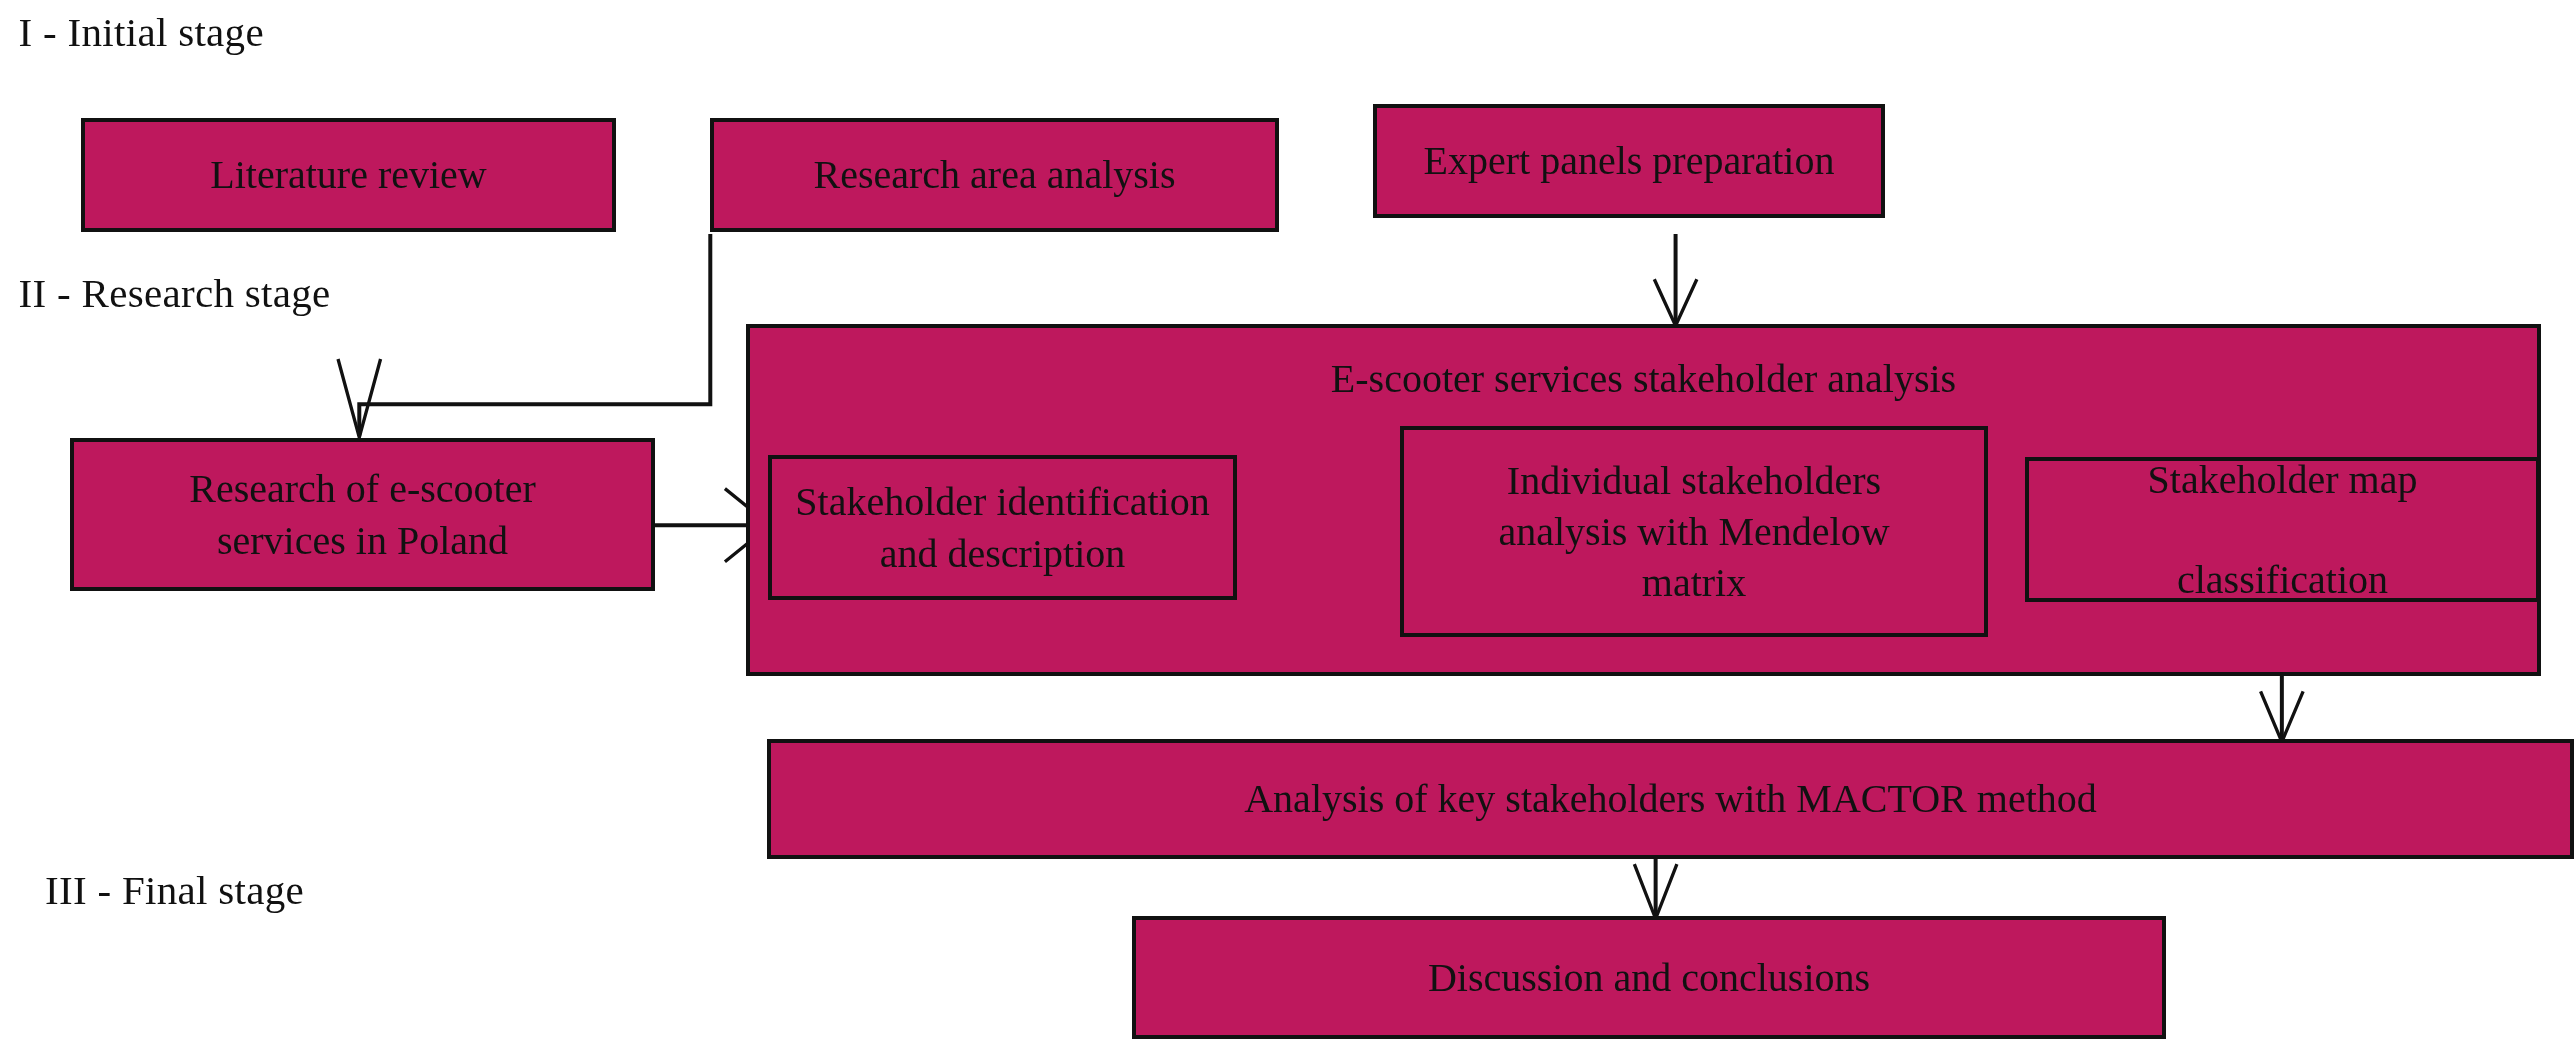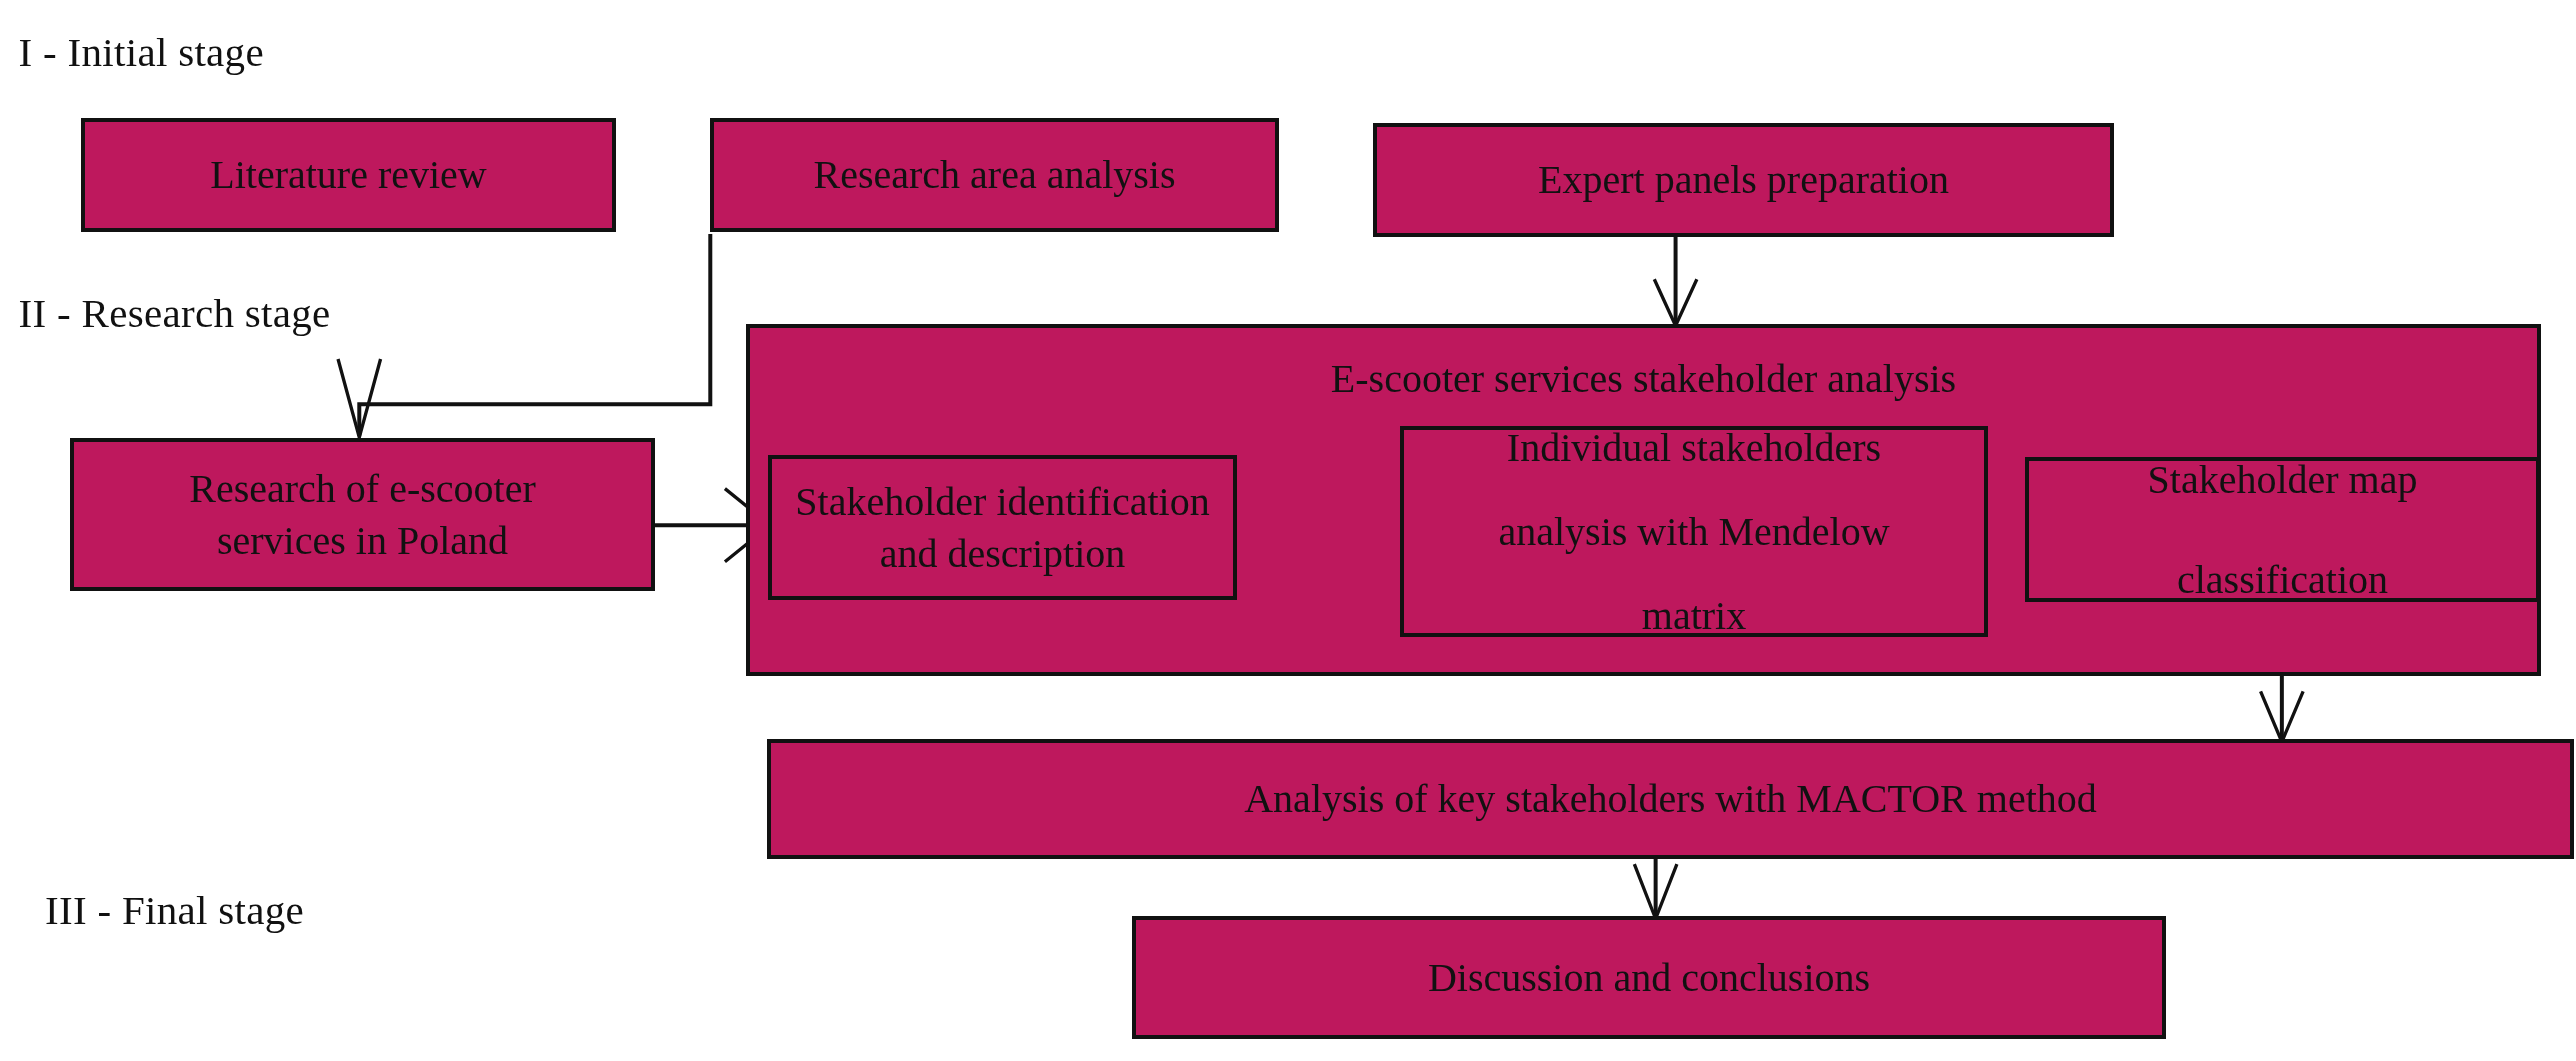--- a/index.html
+++ b/index.html
@@ -47,21 +47,20 @@
     right: 0;
     top: 25px;
     text-align: center;
     color: #111111;
   }
   .stage-label {
     position: absolute;
     color: #111111;
     white-space: nowrap;
     letter-spacing: 0.3px;
-    margin-top: 20px;
   }
   .fs-52 { font-size: 40px; }
   .fs-56 { font-size: 41px; }
 </style>
 </head>
 <body>
 
 <div id="page">
 
   <svg class="layer" viewBox="0 0 3874 1596">
@@ -111,39 +110,39 @@
   <div class="stage-label fs-56" style="left:45px; top:866px;">III - Final stage</div>
 
   <div class="box fs-52" style="left:81px; top:118px; width:535px; height:114px;">
     <span>Literature review</span>
   </div>
 
   <div class="box fs-52" style="left:710px; top:118px; width:569px; height:114px;">
     <span>Research area analysis</span>
   </div>
 
-  <div class="box fs-52" style="left:1373px; top:123px; width:741px; height:114px;">
+  <div class="box fs-52" style="left:1373px; top:104px; width:512px; height:114px;">
     <span>Expert panels preparation</span>
   </div>
 
   <div class="box container-box" style="left:746px; top:324px; width:1795px; height:352px;">
     <div class="container-title fs-52">E-scooter services stakeholder analysis</div>
   </div>
 
   <div class="box fs-52" style="left:70px; top:438px; width:585px; height:153px; flex-direction:column;">
     <span>Research of e-scooter</span>
     <span>services in Poland</span>
   </div>
 
   <div class="box fs-52" style="left:768px; top:455px; width:469px; height:145px; flex-direction:column;">
     <span>Stakeholder identification</span>
     <span>and description</span>
   </div>
 
-  <div class="box fs-52" style="left:1400px; top:426px; width:588px; height:211px; flex-direction:column;gap:33px;">
+  <div class="box fs-52" style="left:1400px; top:426px; width:588px; height:211px; flex-direction:column;">
     <span>Individual stakeholders</span>
     <span>analysis with Mendelow</span>
     <span>matrix</span>
   </div>
 
   <div class="box fs-52" style="left:2025px; top:457px; width:515px; height:145px; flex-direction:column;gap:48px;">
     <span>Stakeholder map</span>
     <span>classification</span>
   </div>
 

